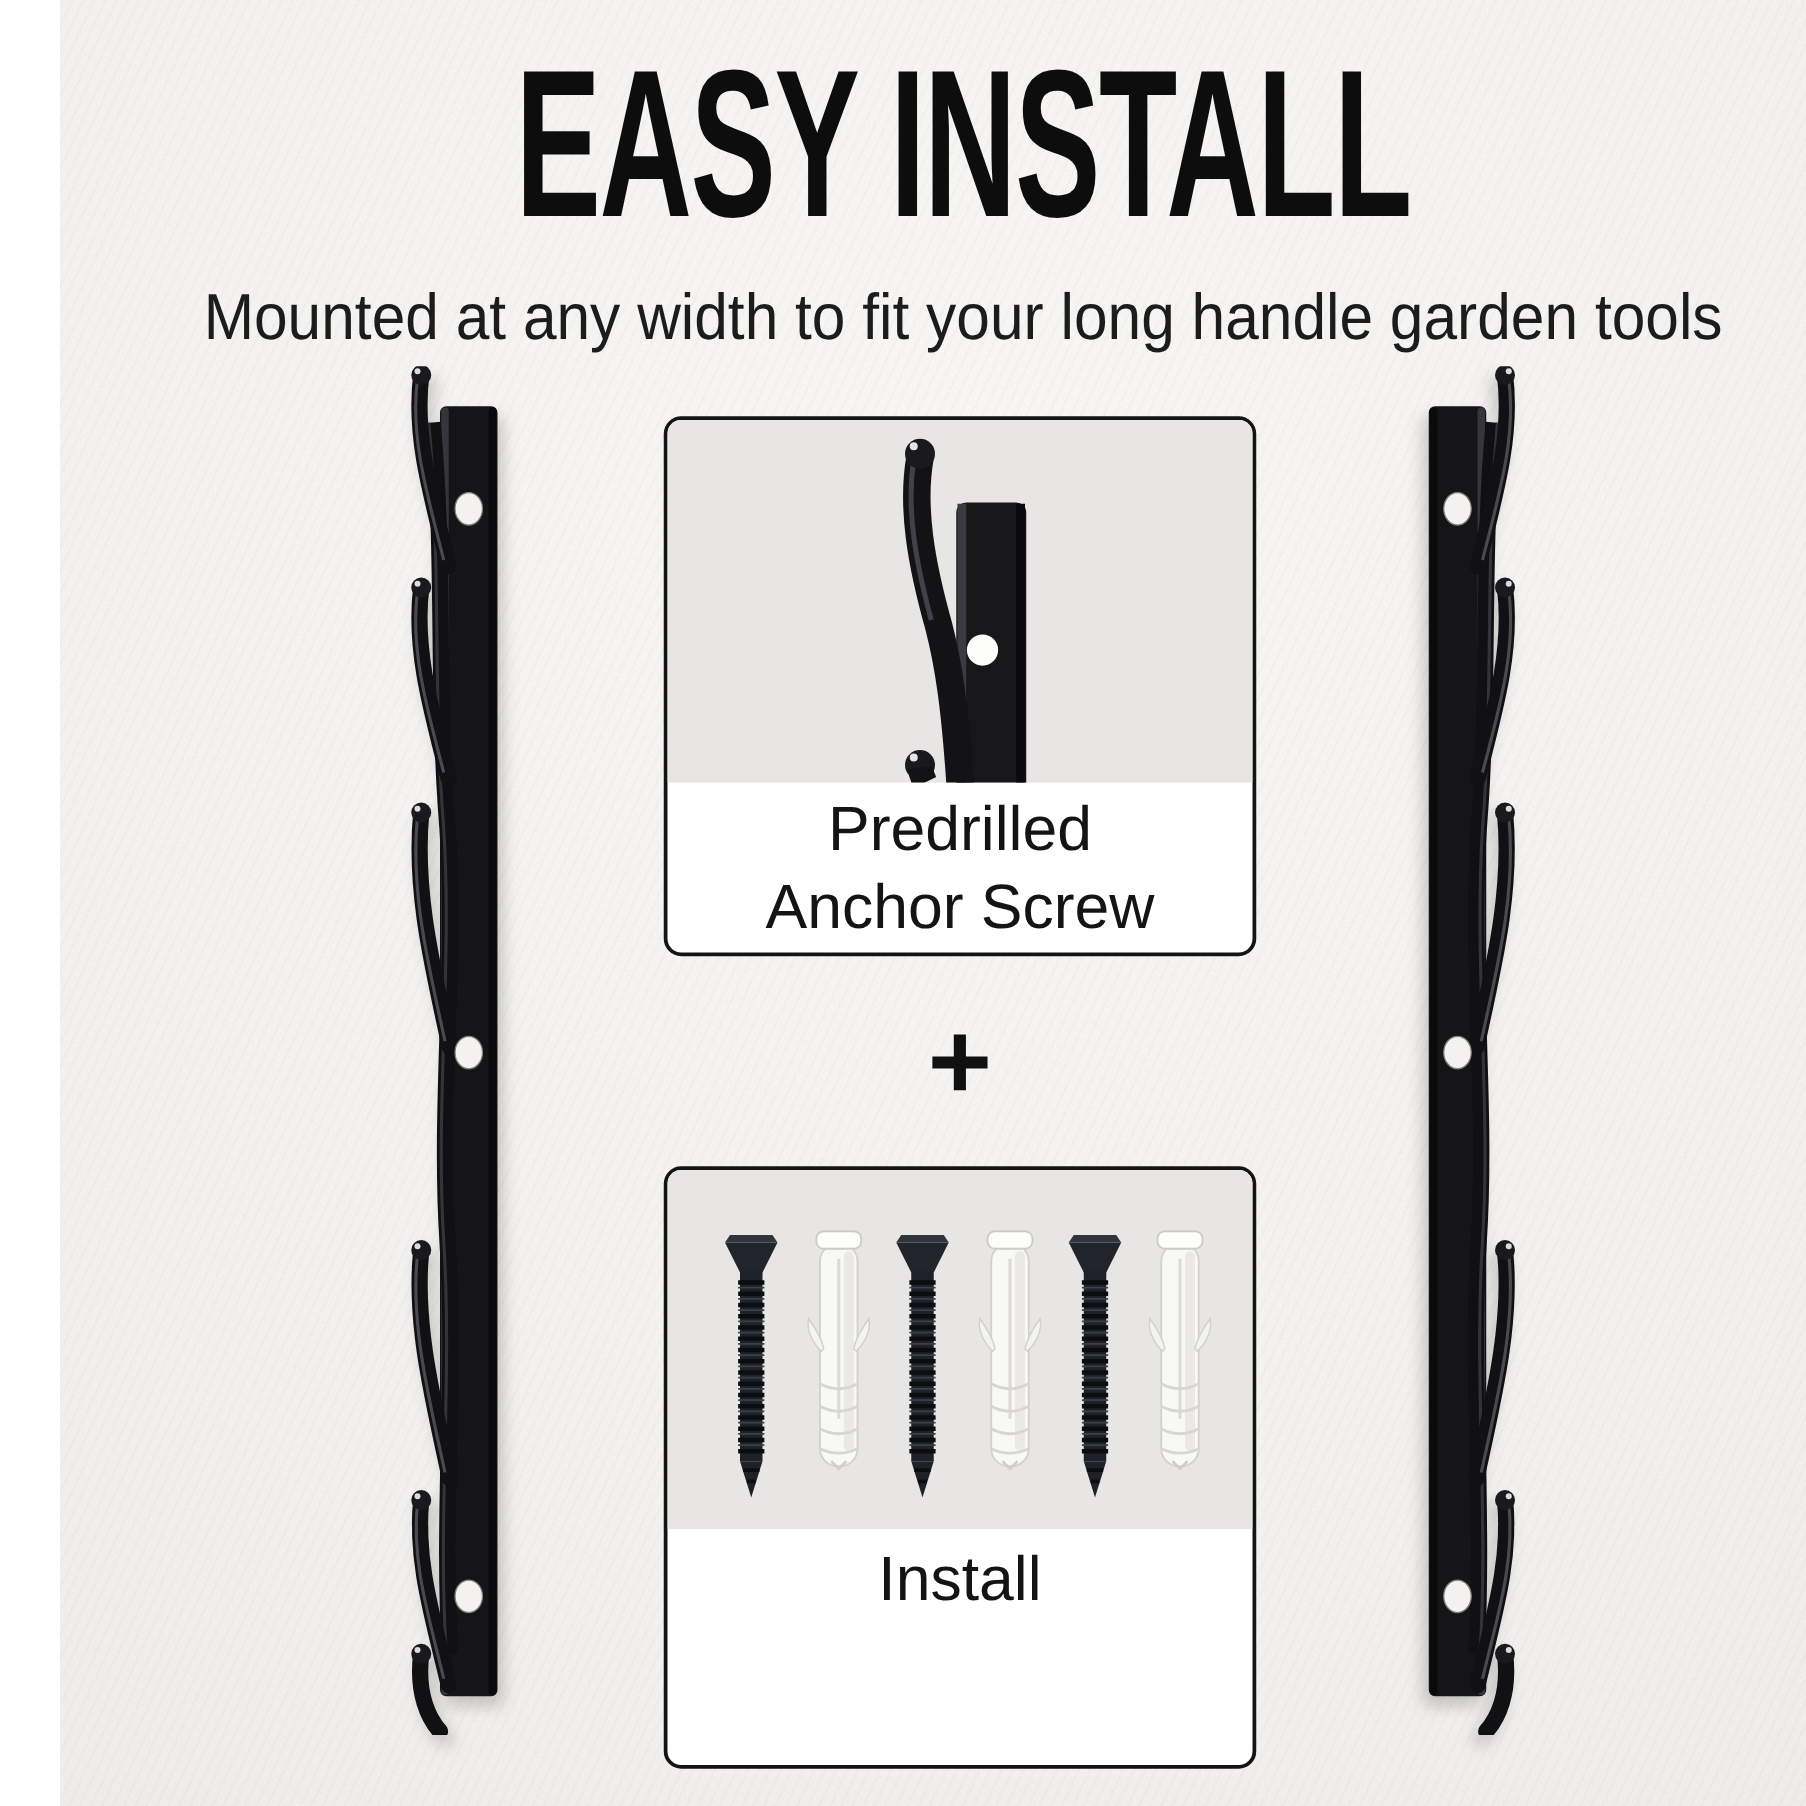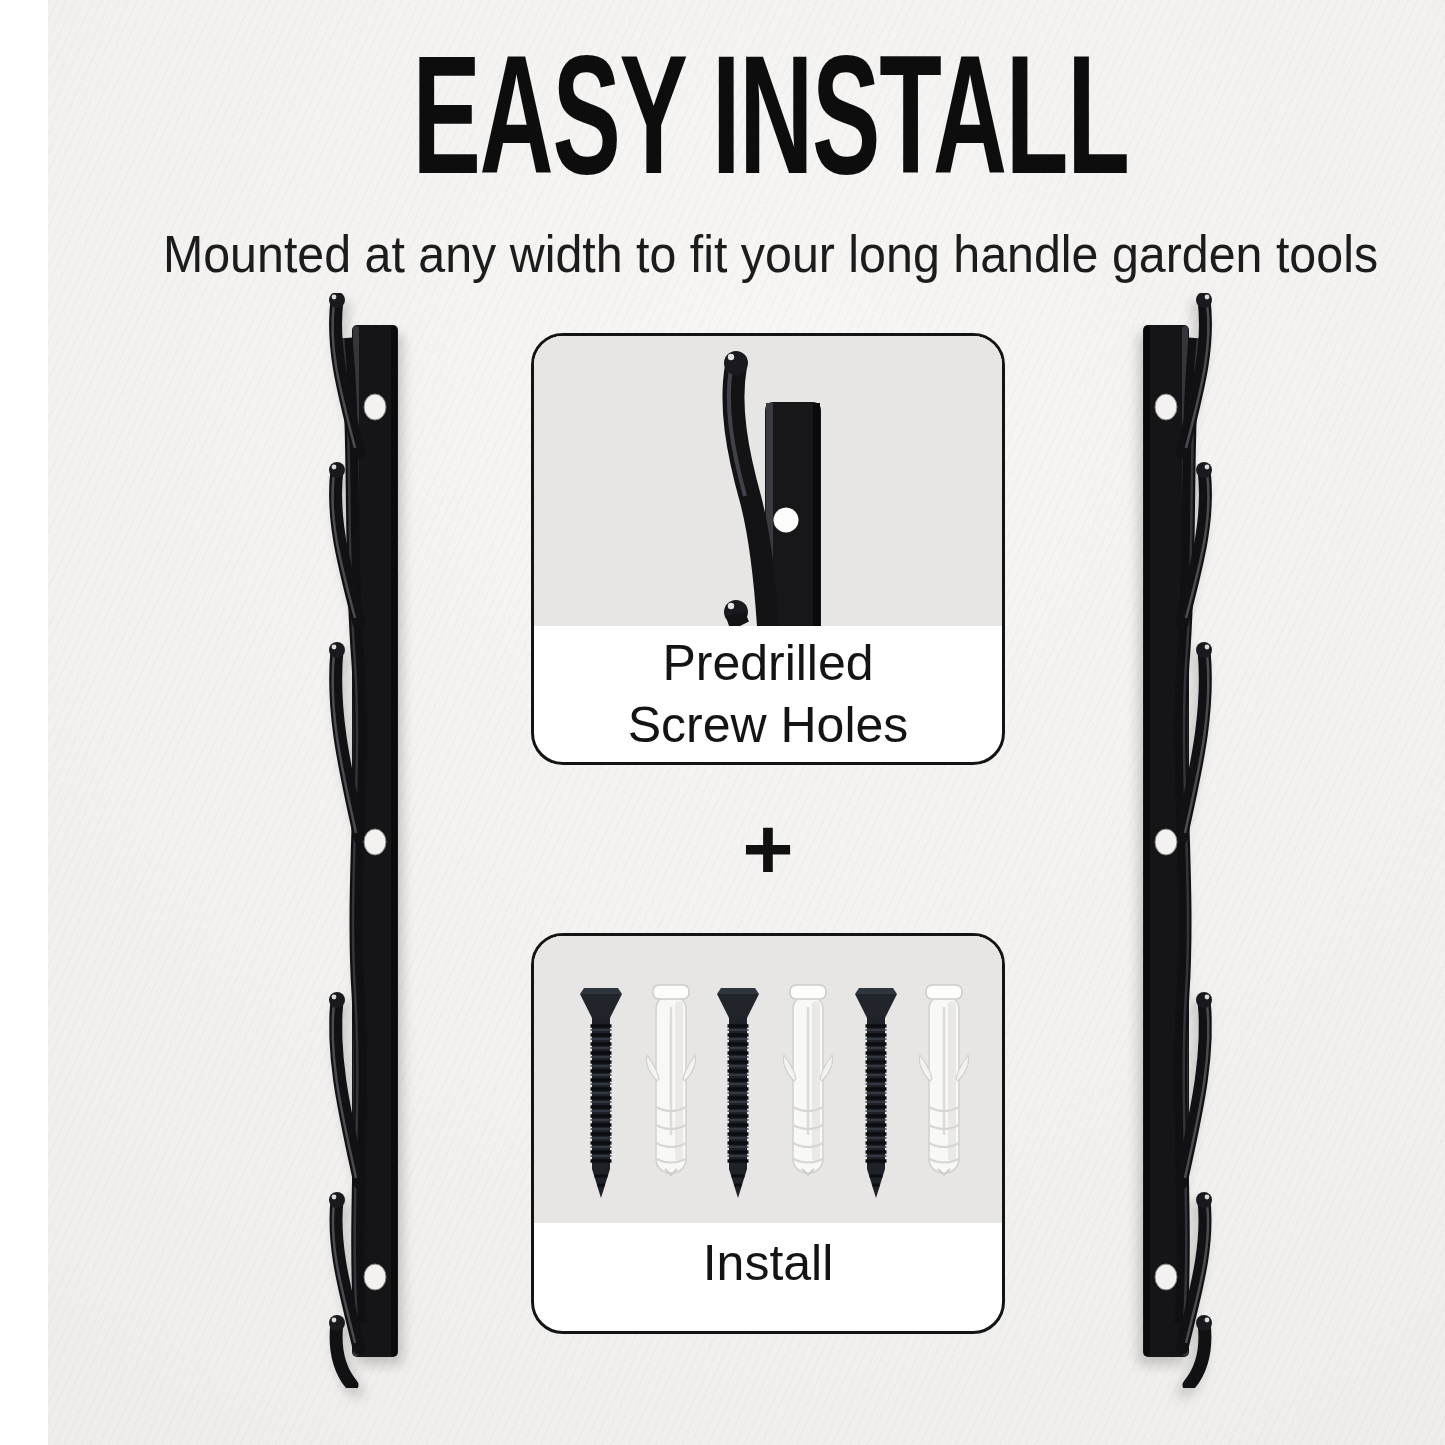--- a/index.html
+++ b/index.html
@@ -17,23 +17,23 @@
   .subtitle{position:absolute;top:214px;left:0;width:1445px;text-align:center;
     font-weight:400;font-size:52px;line-height:80px;color:#1c1c1c;white-space:nowrap;
     transform:scaleX(.93);transform-origin:50% 50%;}
 
   .rail{position:absolute;top:293px;width:95px;height:1095px;
     filter:drop-shadow(5px 8px 6px rgba(0,0,0,.18));}
   .rail-left{left:268px;}
   .rail-right{left:1082px;transform:scaleX(-1);}
 
   .card{position:absolute;left:483px;width:474px;background:#ffffff;border:3px solid #141414;
-    border-radius:32px;overflow:hidden;box-sizing:border-box;}
+    border-radius:14px;overflow:hidden;box-sizing:border-box;}
   .card-top{top:333px;height:432px;}
-  .card-bottom{top:933px;height:401px;}
+  .card-bottom{top:933px;height:482px;}
   .photo{position:absolute;top:0;left:0;right:0;background:#e7e6e4;}
   .card-top .photo{height:290px;}
   .card-bottom .photo{height:287px;}
   .photo svg{display:block;}
   .label{position:absolute;top:296px;left:0;right:0;text-align:center;
     font-size:50px;line-height:62px;color:#141414;}
 
   .plus{position:absolute;left:483px;top:765px;width:474px;height:168px;
     display:flex;align-items:center;justify-content:center;
     font-size:88px;font-weight:700;color:#101010;}
@@ -147,21 +147,21 @@
         <circle cx="202" cy="27" r="12" fill="#1a1a1e"></circle>
         <circle cx="197" cy="21" r="3.2" fill="#e5e5e5"></circle>
         <circle cx="202" cy="276" r="12" fill="#1a1a1e"></circle>
         <circle cx="197" cy="270" r="3.2" fill="#e5e5e5"></circle>
         <path d="M202 278 C203 284 205 288 206 290" stroke="#131316" stroke-width="20" fill="none"></path>
         <circle cx="252" cy="184" r="12.5" fill="#fdfdfc"></circle>
       </svg>
     </div>
     <div class="label">
       <div>Predrilled</div>
-      <div>Screw Holes</div>
+      <div>Anchor Screw</div>
     </div>
   </div>
 
   <div class="plus">+</div>
 
   <div class="card card-bottom">
     <div class="photo">
       <svg width="468" height="287" viewBox="0 0 468 287">
         <rect width="468" height="287" fill="#e7e6e4"></rect>
         <use href="#screw-art" transform="translate(67,50)"></use>

